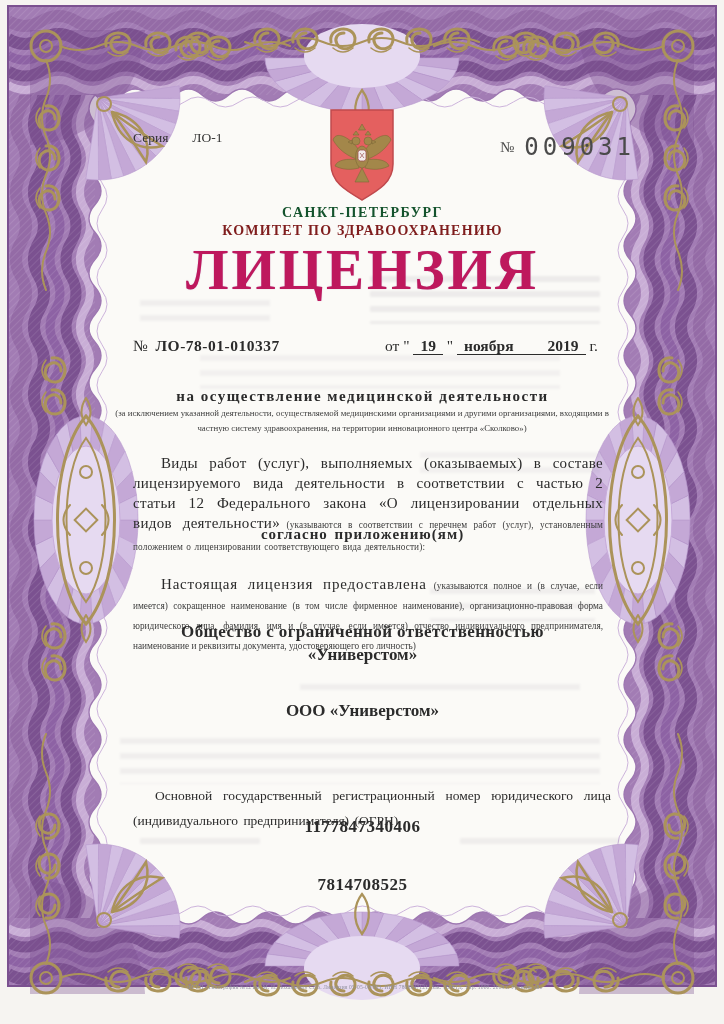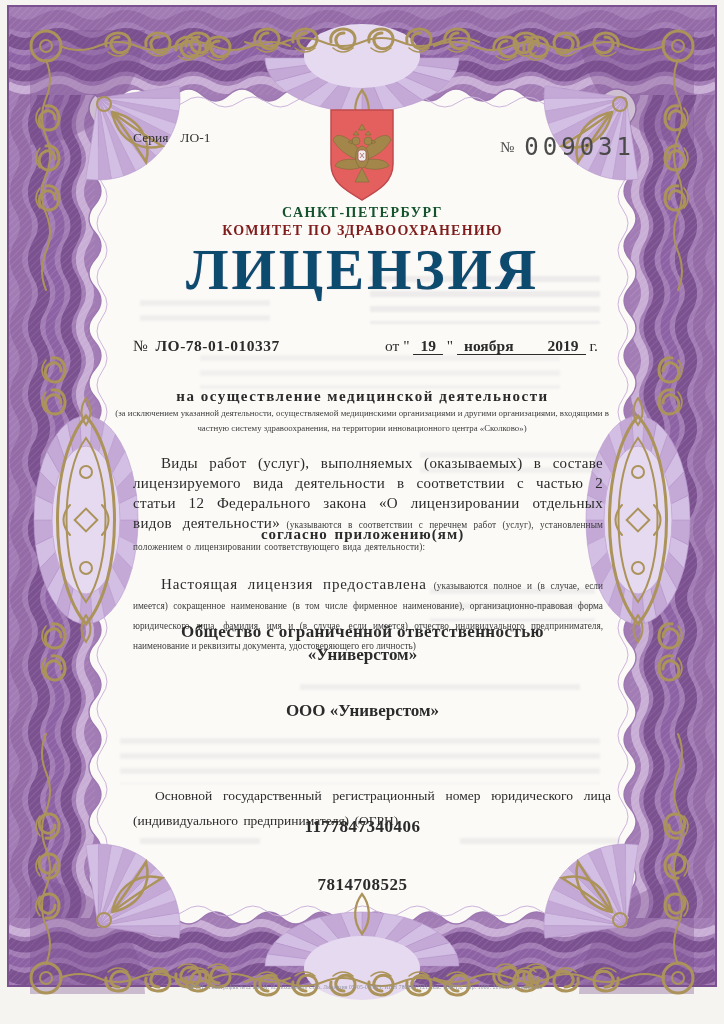--- a/index.html
+++ b/index.html
@@ -13,28 +13,28 @@
   }
   #decor{position:absolute;left:0;top:0;width:724px;height:1024px;}
   .smudge-layer{position:absolute;inset:0;pointer-events:none;}
   .smudge{position:absolute;opacity:.09;filter:blur(1.3px);
     background:repeating-linear-gradient(180deg,#6b6077 0 6px,transparent 6px 15px);}
   .content{position:absolute;inset:0;}
   .content > *{position:absolute;}
   .center{left:95px;width:535px;text-align:center;}
 
   .series-row{left:133px;top:130px;font-size:13.5px;color:#333;}
-  .series-row .val{margin-left:12px;}
+  .series-row .val{margin-left:24px;}
   .form-no{left:500px;top:133px;color:#4a4a4a;white-space:nowrap;}
   .form-no .ns{font-size:15px;font-family:"Liberation Serif",serif;margin-right:10px;vertical-align:3px;}
   .form-no .digits{font-family:"DejaVu Sans Mono",monospace;font-size:24px;letter-spacing:4px;font-weight:400;}
 
   .authority1{top:205px;font-weight:bold;font-size:14px;letter-spacing:1.5px;color:#14532d;}
   .authority2{top:223px;font-weight:bold;font-size:14px;letter-spacing:1.2px;color:#7f1d1d;}
-  .doc-title{top:237px;font-weight:bold;font-size:57px;letter-spacing:3px;color:#0c4a6e;
+  .doc-title{top:237px;font-weight:bold;font-size:57px;letter-spacing:3px;color:#be185d;
     text-shadow:0 0 1px rgba(154,109,176,.5);}
 
   .lic-row{left:133px;top:337px;width:470px;font-size:15.5px;white-space:nowrap;}
   .lic-row .num{font-weight:bold;letter-spacing:.5px;}
   .lic-row .datepart{position:absolute;left:252px;top:0;}
   .u{border-bottom:1.6px solid #2b2b2b;font-weight:bold;padding:0 7px;}
   .gap{display:inline-block;width:34px;}
 
   .activity-title{top:388px;font-weight:bold;font-size:15px;letter-spacing:1.5px;}
   .activity-note{top:406px;left:112px;width:500px;text-align:center;font-size:8.8px;line-height:15px;color:#3c3c3c;}

